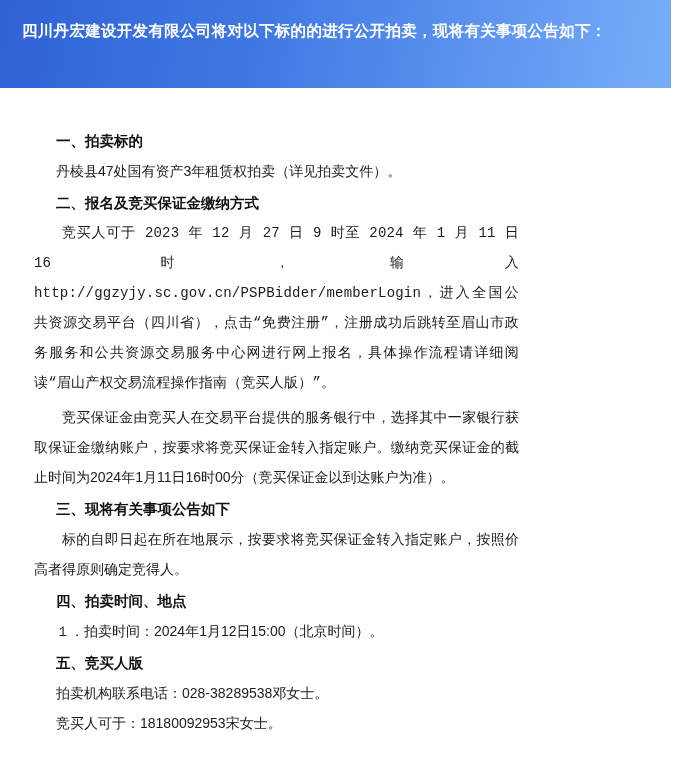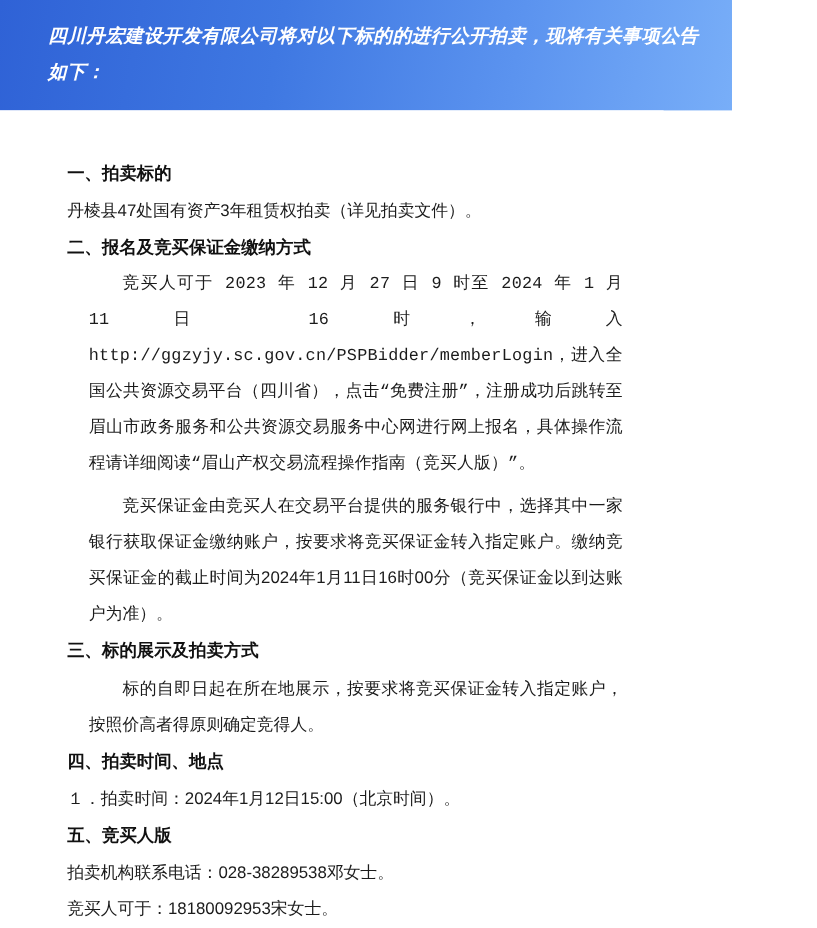--- a/index.html
+++ b/index.html
@@ -16,26 +16,25 @@
   }
   .page {
     position: relative;
     width: 681px;
     height: 773px;
     box-sizing: border-box;
   }
   
   .banner {
     position: relative;
-    width: 610px;
+    width: 671px;
     min-height: 88px;
     background: linear-gradient(100deg, #2f62d6 0%, #3f78e2 38%, #5b93ef 70%, #78aef8 100%);
     box-sizing: border-box;
-    padding: 16px 28px 16px 40px;
-    font-style: italic;
+    padding: 16px 28px 16px 22px;
   }
   .banner-title {
     color: #ffffff;
     font-size: 15.5px;
     font-weight: bold;
     line-height: 30px;
     letter-spacing: 0.3px;
     text-align: justify;
   }
   
@@ -57,21 +56,20 @@
   .para {
     font-size: 14px;
     line-height: 30px;
     margin: 0;
     text-align: justify;
     text-justify: inter-ideograph;
     color: #1b1b1b;
   }
   .para.indent {
     text-indent: 2em;
-    margin-left: 40px;
   }
   .para.noindent {
     text-indent: 0;
   }
   .para.list {
     text-indent: 0;
     padding-left: 22px;
   }
   .mono {
     font-family: "Liberation Mono", "DejaVu Sans Mono", monospace;
@@ -93,21 +91,21 @@
   <div class="body-wrap">
 
     <div class="sec-title">一、拍卖标的</div>
     <p class="para noindent" style="padding-left:22px">丹棱县47处国有资产3年租赁权拍卖（详见拍卖文件）。</p>
 
     <div class="sec-title">二、报名及竞买保证金缴纳方式</div>
     <p class="para indent mono">竞买人可于 2023 年 12 月 27 日 9 时至 2024 年 1 月 11 日 16 时，输入 http://ggzyjy.sc.gov.cn/PSPBidder/memberLogin，进入全国公共资源交易平台（四川省），点击“免费注册”，注册成功后跳转至眉山市政务服务和公共资源交易服务中心网进行网上报名，具体操作流程请详细阅读“眉山产权交易流程操作指南（竞买人版）”。</p>
     <div class="spacer-sm"></div>
     <p class="para indent">竞买保证金由竞买人在交易平台提供的服务银行中，选择其中一家银行获取保证金缴纳账户，按要求将竞买保证金转入指定账户。缴纳竞买保证金的截止时间为2024年1月11日16时00分（竞买保证金以到达账户为准）。</p>
 
-    <div class="sec-title">三、标的展示及拍卖方式</div>
+    <div class="sec-title">三、现将有关事项公告如下</div>
     <p class="para indent">标的自即日起在所在地展示，按要求将竞买保证金转入指定账户，按照价高者得原则确定竞得人。</p>
 
     <div class="sec-title">四、拍卖时间、地点</div>
     <p class="para list">１．拍卖时间：2024年1月12日15:00（北京时间）。</p>
 
     <div class="sec-title">五、竞买人版</div>
     <p class="para list">拍卖机构联系电话：028-38289538邓女士。</p>
     <p class="para list">竞买人可于：18180092953宋女士。</p>
 
     <div class="footer-space"></div>

